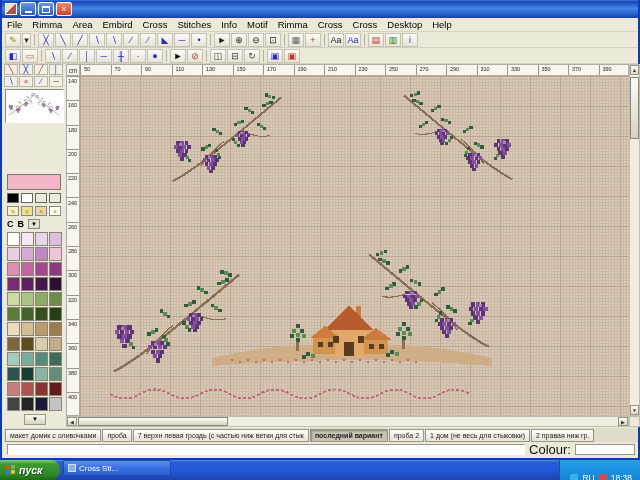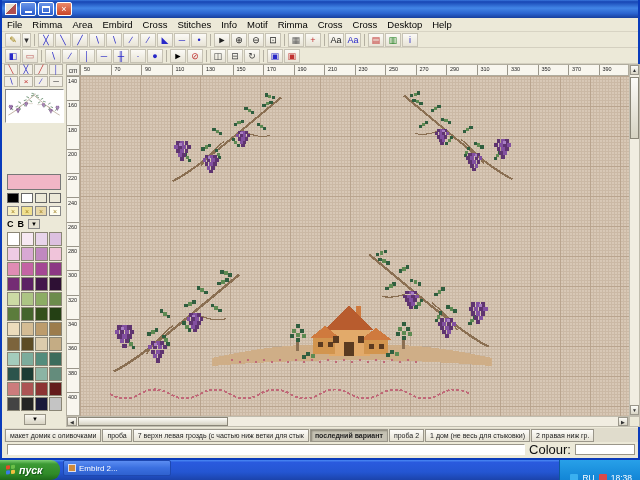--- a/index.html
+++ b/index.html
@@ -907,22 +907,22 @@
       <span class="flag">
         <i style="background:#e84a2a;"></i>
           <i style="background:#6cc04a;"></i>
         <i style="background:#3a7ae8;"></i>
           <i style="background:#f0c040;"></i>
       </span>
       <span>пуск</span>
     </div>
     <div id="taskButtons" style="display:flex;align-items:center;">
         <span class="task-btn">
-          <span class="task-icon" style="background: rgb(208, 138, 58);"></span>
-          <span>Embird 2...</span>
+          <span class="task-icon" style="background: rgb(138, 180, 232);"></span>
+          <span>Cross Sti...</span>
         </span>
       </div>
     <div class="tray">
       <span class="tray-ic" style="background:#3ab0f0;"></span>
       <span>RU</span>
       <span class="tray-ic" style="background:#d84a4a;"></span>
       <span>18:38</span>
     </div>
   </div>
 </div>

